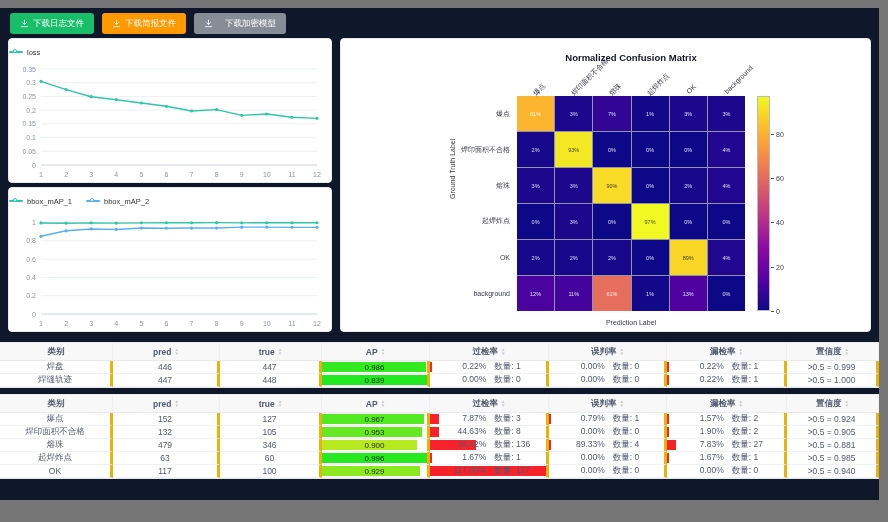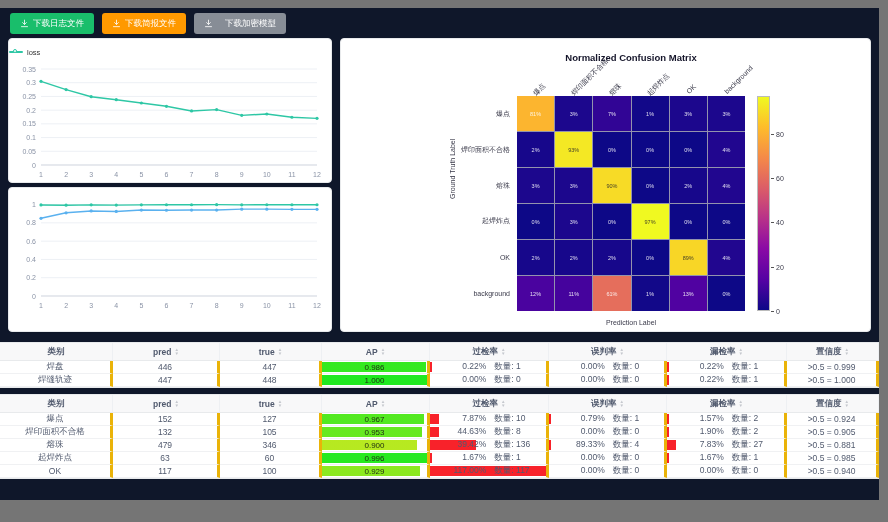--- a/index.html
+++ b/index.html
@@ -129,20 +129,34 @@
             <circle cx="157.45454545454544" cy="45.30285714285714" r="1.6" fill="#2ec7a5"></circle>
             <circle cx="182.54545454545453" cy="49.96571428571428" r="1.6" fill="#2ec7a5"></circle>
             <circle cx="207.63636363636363" cy="48.59428571428571" r="1.6" fill="#2ec7a5"></circle>
             <circle cx="232.72727272727272" cy="54.354285714285716" r="1.6" fill="#2ec7a5"></circle>
             <circle cx="257.81818181818187" cy="52.98285714285714" r="1.6" fill="#2ec7a5"></circle>
             <circle cx="282.9090909090909" cy="56.27428571428572" r="1.6" fill="#2ec7a5"></circle>
             <circle cx="308" cy="57.37142857142857" r="1.6" fill="#2ec7a5"></circle>
           </svg>
       </div>
       <div class="card chart-card">
+        <div class="legend" id="legend-1">
+            <span class="legend-item">
+              <span class="lg-line" style="background:#2ec7a5">
+                <span class="lg-dot" style="border-color:#2ec7a5"></span>
+              </span>
+              <span>bbox_mAP_1</span>
+            </span>
+            <span class="legend-item">
+              <span class="lg-line" style="background:#5ab1ef">
+                <span class="lg-dot" style="border-color:#5ab1ef"></span>
+              </span>
+              <span>bbox_mAP_2</span>
+            </span>
+          </div>
         <svg id="chart-1" width="322" height="120">
             <line x1="32" y1="104" x2="308" y2="104" stroke="#edf0f5"></line>
             <text x="27" y="106.5" text-anchor="end" class="tick">0</text>
             <line x1="32" y1="85.71428571428572" x2="308" y2="85.71428571428572" stroke="#edf0f5"></line>
             <text x="27" y="88.21428571428572" text-anchor="end" class="tick">0.2</text>
             <line x1="32" y1="67.42857142857143" x2="308" y2="67.42857142857143" stroke="#edf0f5"></line>
             <text x="27" y="69.92857142857143" text-anchor="end" class="tick">0.4</text>
             <line x1="32" y1="49.142857142857146" x2="308" y2="49.142857142857146" stroke="#edf0f5"></line>
             <text x="27" y="51.642857142857146" text-anchor="end" class="tick">0.6</text>
             <line x1="32" y1="30.85714285714286" x2="308" y2="30.85714285714286" stroke="#edf0f5"></line>
@@ -345,21 +359,21 @@
             </div>
           </div>
           <div class="td">&gt;0.5 = 0.999</div>
         </div>
         <div class="trow">
           <div class="td">焊缝轨迹</div>
           <div class="td">447</div>
           <div class="td">448</div>
           <div class="td ap-cell">
             <div class="bar" style="width:100%;background:linear-gradient(90deg,hsl(120,82%,52%),hsl(120,82%,52%))"></div>
-            <span>1.000</span>
+            <span>0.839</span>
           </div>
           <div class="td rate-cell">
             <div class="rbar" style="width:0"></div>
             <div class="txt">
               <span class="pct">0.00%</span>
               <span class="cnt">数量: 0</span>
             </div>
           </div>
           <div class="td rate-cell">
             <div class="rbar" style="width:0"></div>
@@ -438,21 +452,21 @@
           <div class="td">152</div>
           <div class="td">127</div>
           <div class="td ap-cell">
             <div class="bar" style="width:96.7%;background:linear-gradient(90deg,hsl(105,82%,52%),hsl(105,82%,52%))"></div>
             <span>0.967</span>
           </div>
           <div class="td rate-cell">
             <div class="rbar" style="width:max(2px,7.87%)"></div>
             <div class="txt">
               <span class="pct">7.87%</span>
-              <span class="cnt">数量: 10</span>
+              <span class="cnt">数量: 3</span>
             </div>
           </div>
           <div class="td rate-cell">
             <div class="rbar" style="width:max(2px,0.79%)"></div>
             <div class="txt">
               <span class="pct">0.79%</span>
               <span class="cnt">数量: 1</span>
             </div>
           </div>
           <div class="td rate-cell">

